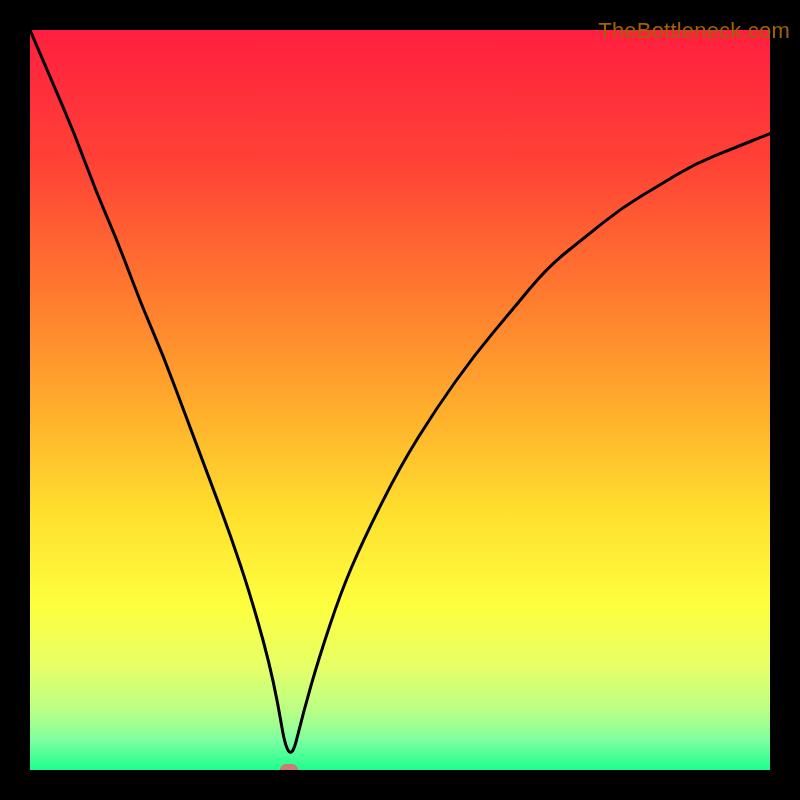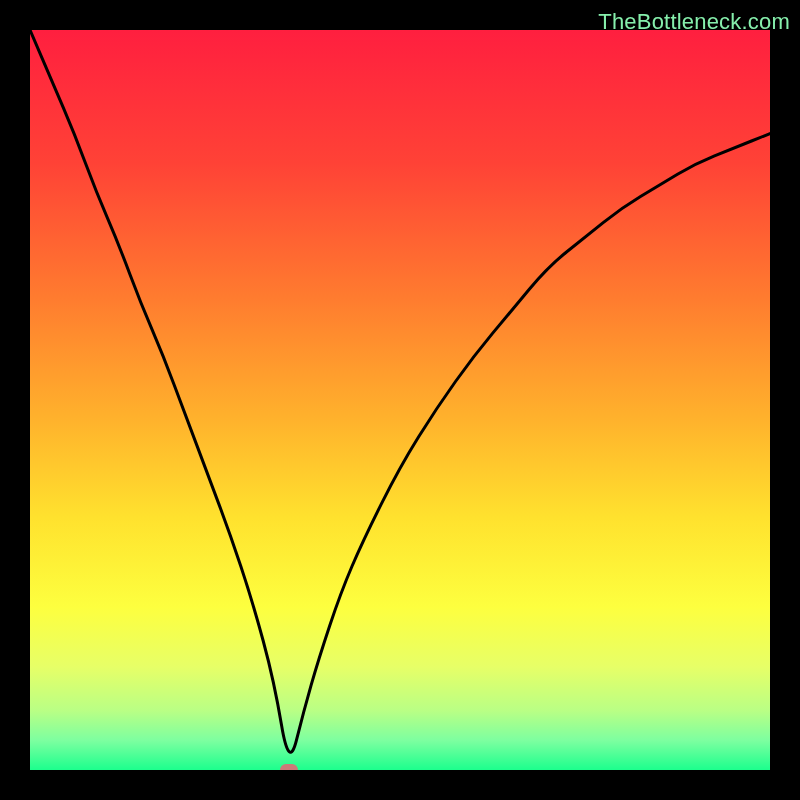--- a/index.html
+++ b/index.html
@@ -18,23 +18,23 @@
     width: 740px;
     height: 740px;
     overflow: hidden;
   }
   .gradient {
     position: absolute;
     left: 0; top: 0; width: 100%; height: 100%;
   }
   .watermark {
     position: absolute;
-    top: 9px;
+    top: 18px;
     right: 10px;
-    color: #86efac;
+    color: #a16207;
     font-size: 22px;
     font-weight: 500;
     letter-spacing: 0.2px;
     margin-left: 24px;
   }
   svg.curve {
     position: absolute;
     left: 0; top: 0;
     width: 100%; height: 100%;
   }

